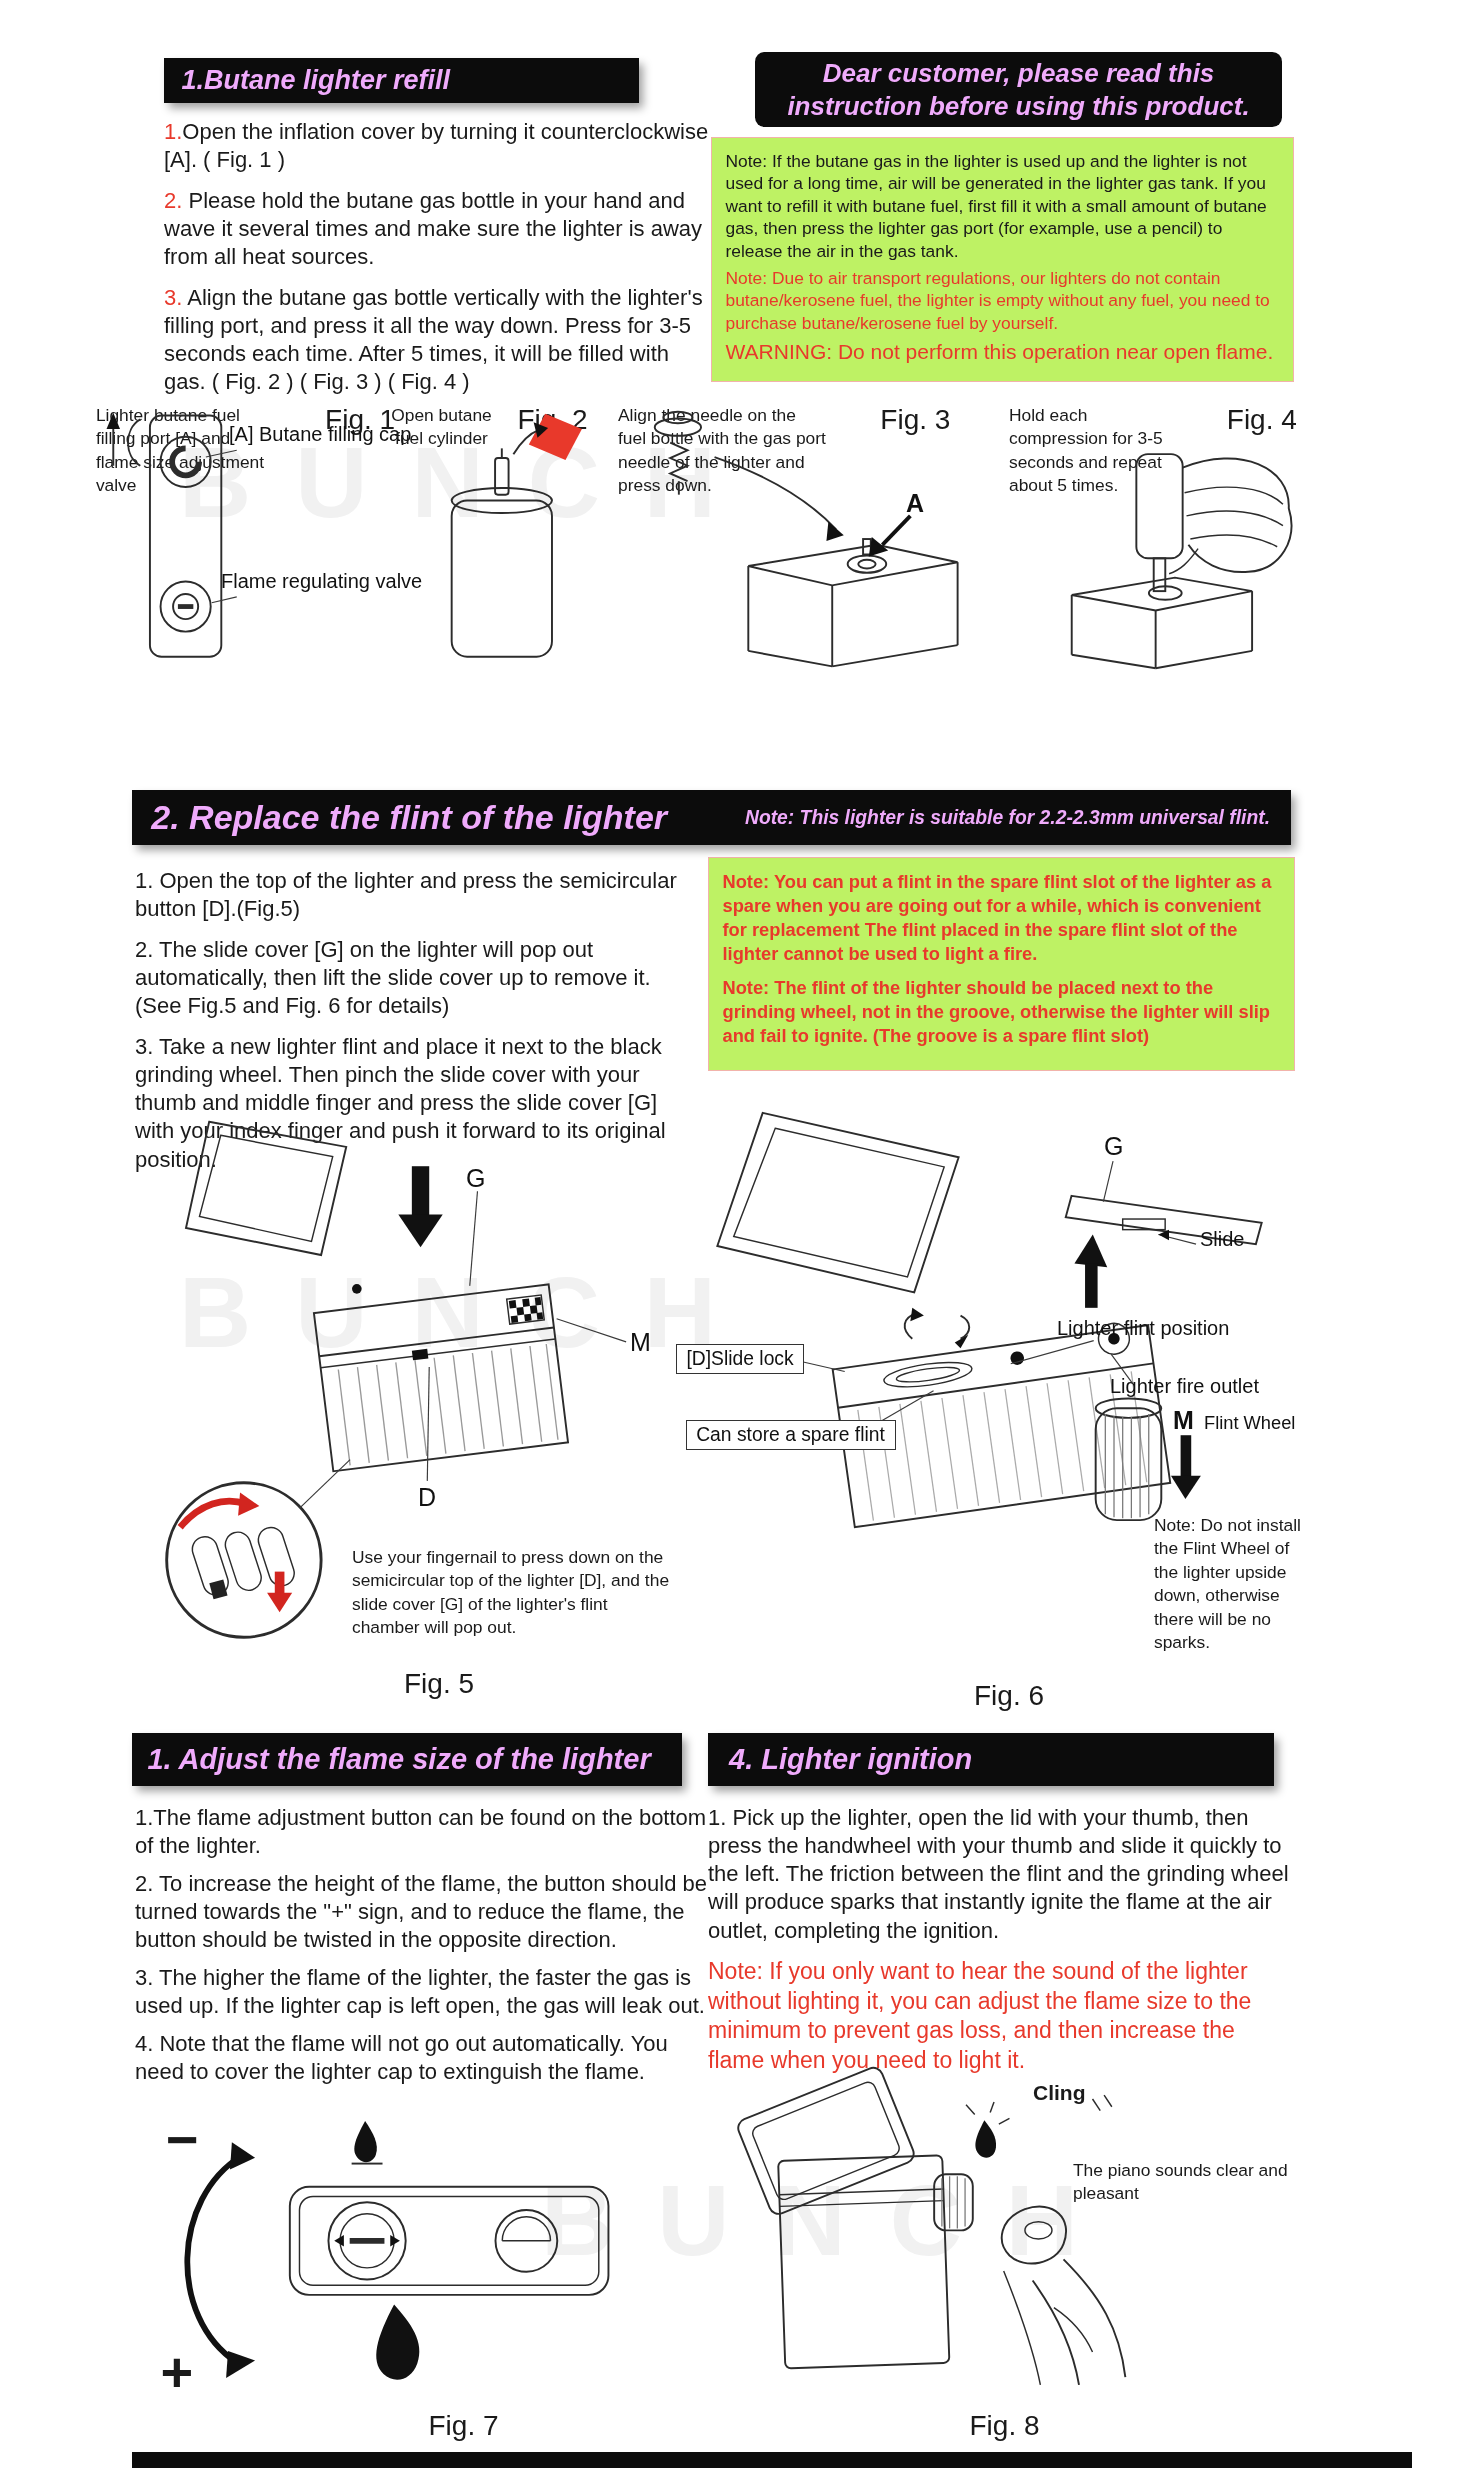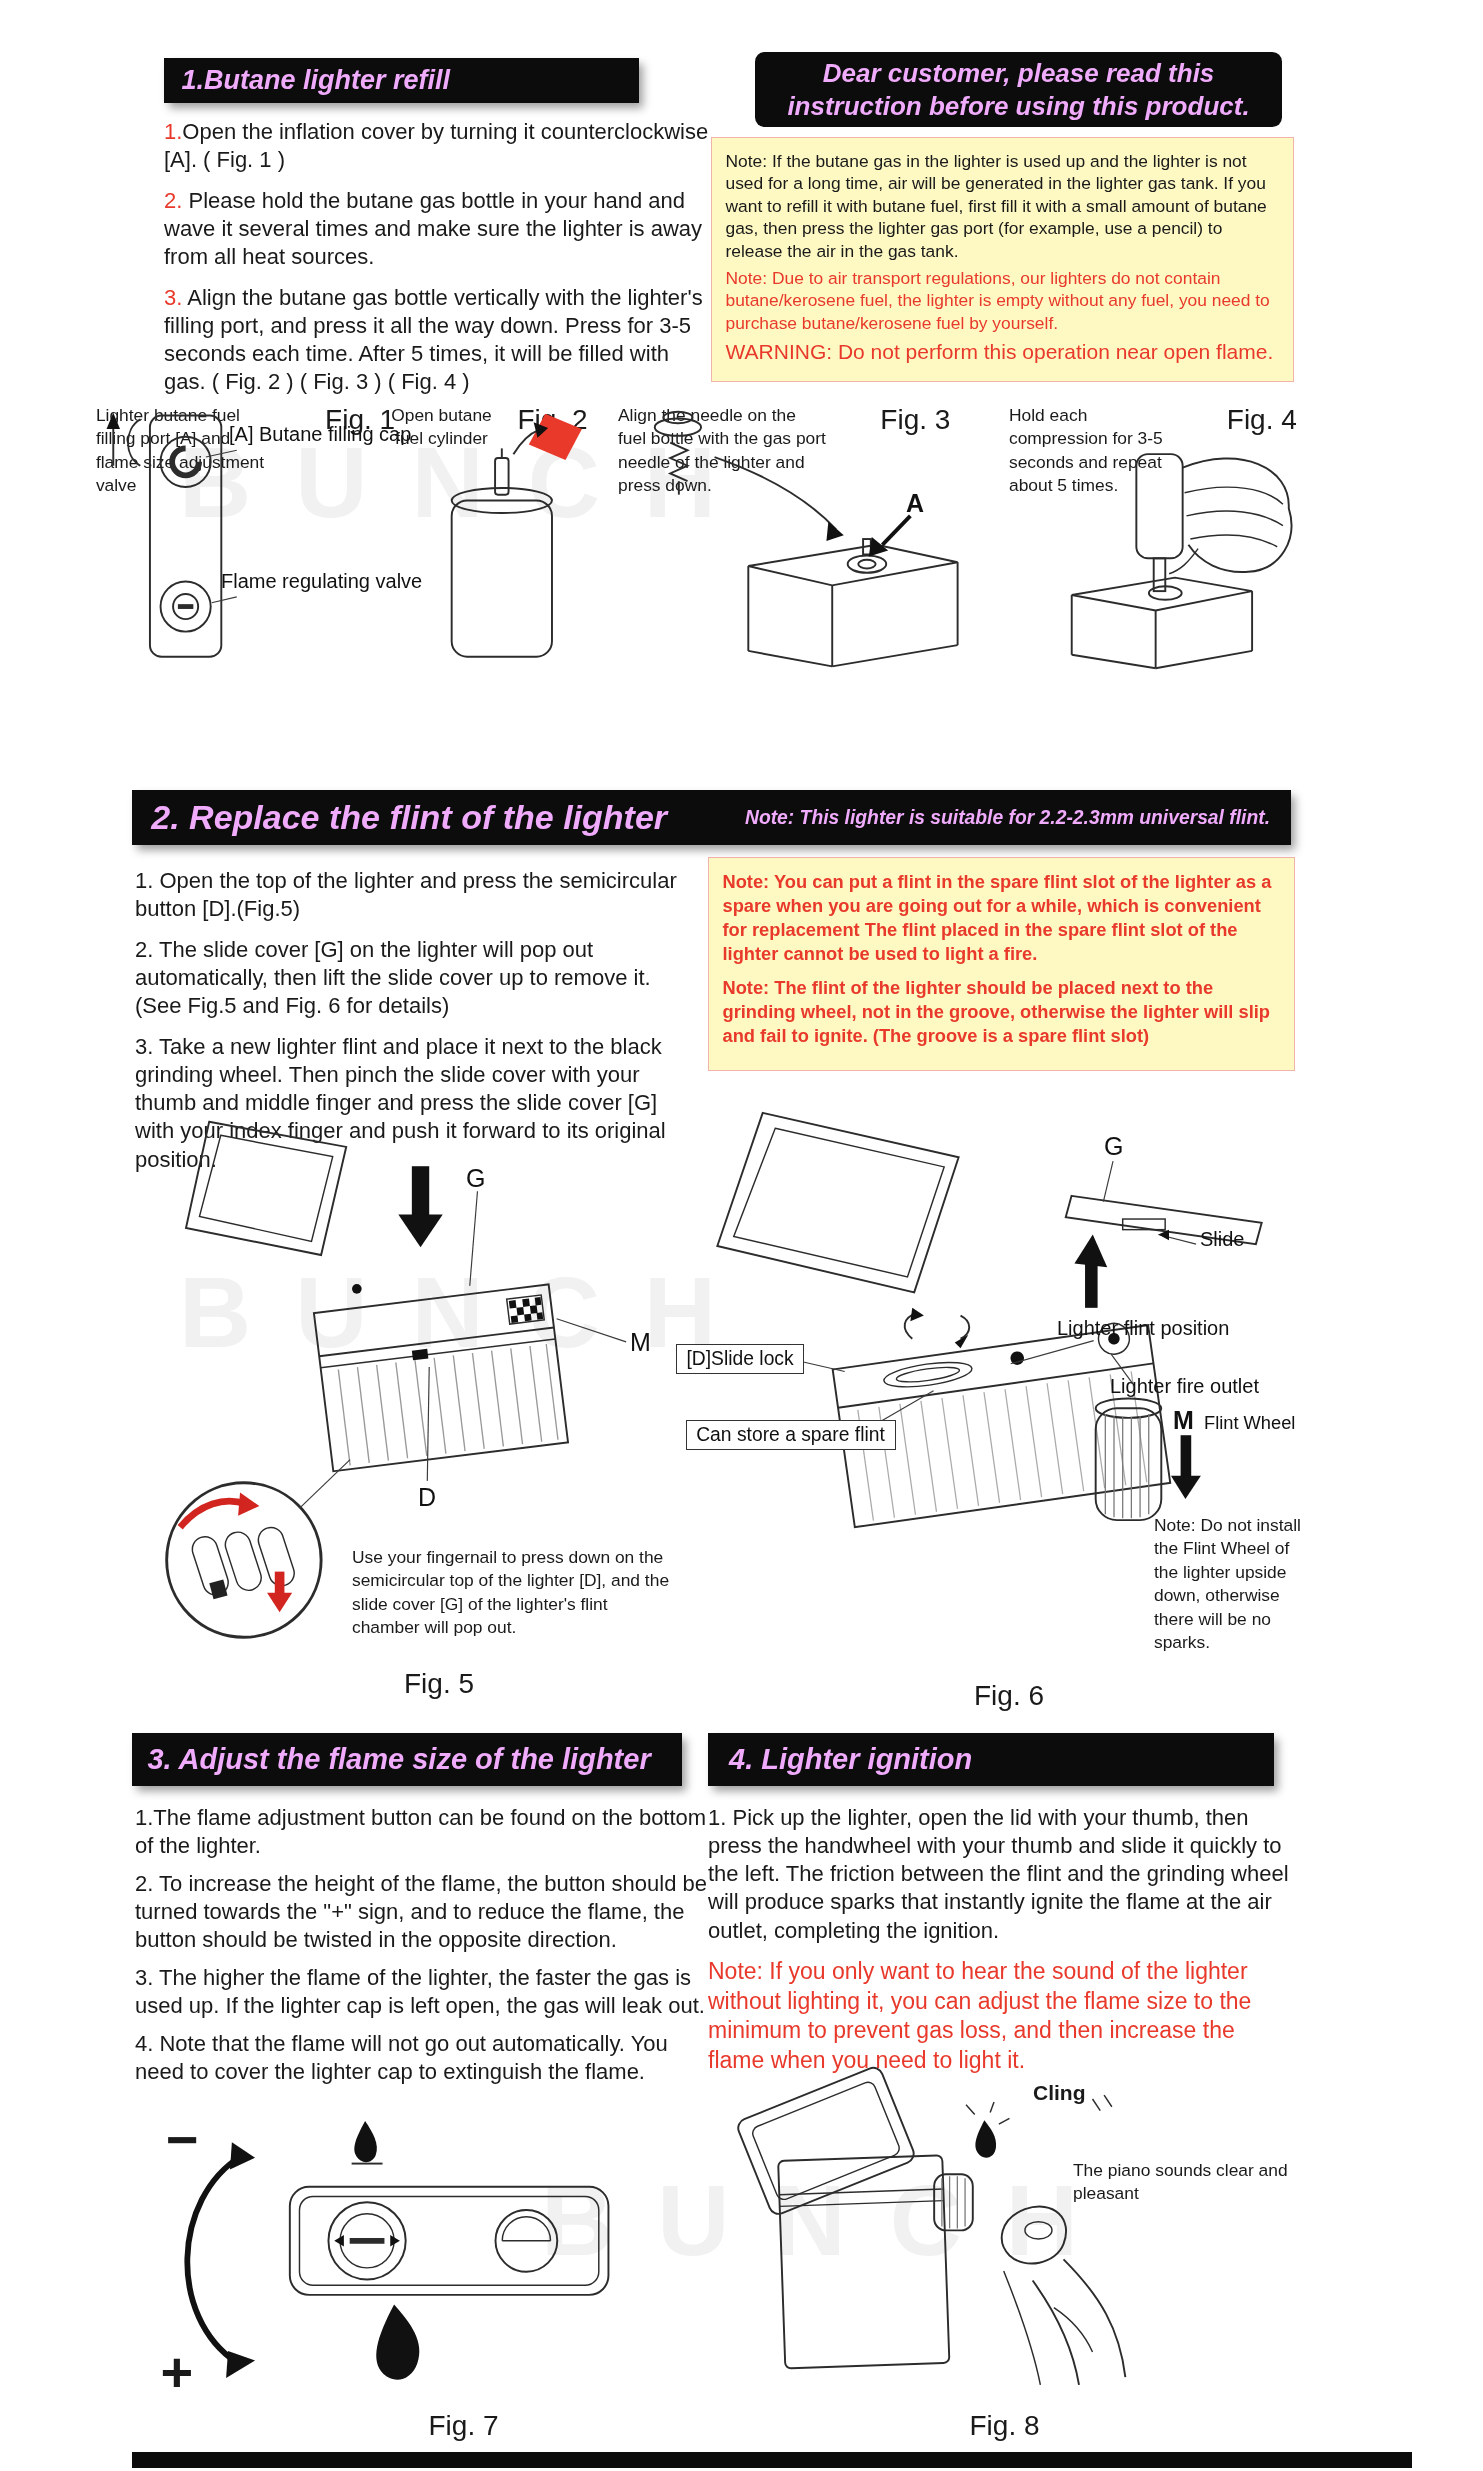--- a/index.html
+++ b/index.html
@@ -21,21 +21,21 @@
   .banner-s2 { left:132px; top:790px; width:1159px; height:55px; justify-content:space-between; }
   .banner-s2 .t { font-size:34px; padding-left:19.3px; }
   .banner-s2 .n { font-size:19.3px; padding-right:21px; font-weight:bold; }
   .banner-s3 { left:132px; top:1733px; width:550px; height:53px; font-size:29px; padding-left:15.4px; }
   .banner-s4 { left:708px; top:1733px; width:566px; height:53px; font-size:29px; padding-left:21px; }
 
   .steps { position:absolute; z-index:2; }
   .step { font-size:22px; line-height:1.28; margin-bottom:12.6px; }
   .red { color:#e8392b; }
 
-  .notebox { position:absolute; border:1.9px solid #f2b3ab; background:#fef9c3; z-index:2;
+  .notebox { position:absolute; border:1.9px solid #f2b3ab; background:#bef264; z-index:2;
              padding:11.6px 13.5px; }
   .notebox p { font-size:17.4px; line-height:1.3; margin-bottom:3.9px; }
   .notebox .warning { font-size:21px; color:#e8392b; margin-top:1.9px; }
   .notebox2 p { color:#e8392b; font-size:18.3px; line-height:1.32; font-weight:bold; margin-bottom:9.7px; }
 
   .figcell { position:absolute; top:404px; display:flex; flex-direction:row; z-index:2; }
   .figdraw { position:relative; height:272px; }
   .caption { font-size:17.4px; line-height:1.35; height:66px; }
   .caption-center { text-align:center; }
   .figname { font-size:28px; text-align:center; margin-top:0px; }
@@ -346,21 +346,21 @@
     <span class="diag-label" style="left:439px; top:274px;">Lighter fire outlet</span>
     <span class="diag-label boxed" style="left:4.8px; top:243px;">[D]Slide lock</span>
     <span class="diag-label boxed" style="left:14.5px; top:319px;">Can store a spare flint</span>
     <span class="diag-label big" style="left:502px; top:305px; font-weight:bold;">M</span>
     <span class="diag-label" style="left:533px; top:311px; font-size:18.3px;">Flint Wheel</span>
     <div class="diag-note" style="left:483px; top:413px; width:164px;">Note: Do not install the Flint Wheel of the lighter upside down, otherwise there will be no sparks.</div>
     <div class="figname" style="position:absolute; left:145px; top:579px; width:386px; font-size:28px;">Fig. 6</div>
   </div>
 
   <div class="banner banner-s3">
-    <span>3. Adjust the flame size of the lighter</span>
+    <span>1. Adjust the flame size of the lighter</span>
   </div>
   <div class="banner banner-s4">
     <span>4. Lighter ignition</span>
   </div>
 
   <div class="steps" style="left:135px; top:1804px; width:579px;">
     <p class="step" style="margin-bottom:9.7px;">1.The flame adjustment button can be found on the bottom of the lighter.</p>
     <p class="step" style="margin-bottom:9.7px;">2. To increase the height of the flame, the button should be turned towards the "+" sign, and to reduce the flame, the button should be twisted in the opposite direction.</p>
     <p class="step" style="margin-bottom:9.7px;">3. The higher the flame of the lighter, the faster the gas is used up. If the lighter cap is left open, the gas will leak out.</p>
     <p class="step" style="margin-bottom:0;">4. Note that the flame will not go out automatically. You need to cover the lighter cap to extinguish the flame.</p>

